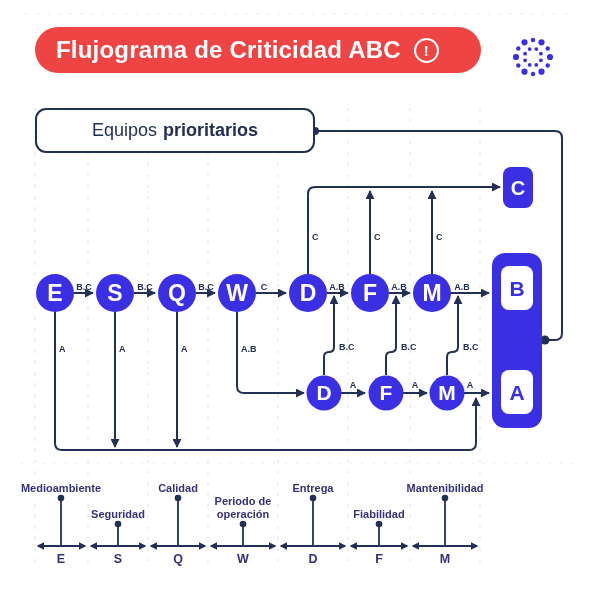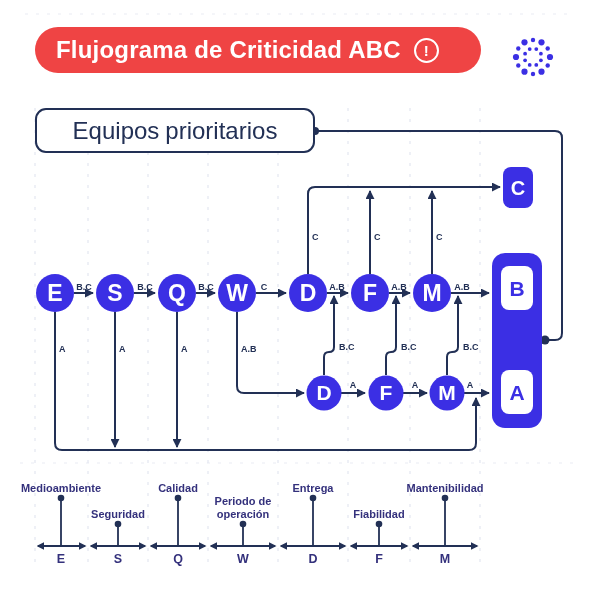--- a/index.html
+++ b/index.html
@@ -8,22 +8,22 @@
   svg{display:block;}
   .diagram{position:absolute;left:0;top:0;z-index:1;font-family:"Liberation Sans","DejaVu Sans",sans-serif;}
   .header-pill{position:absolute;left:35px;top:27px;width:446px;height:46px;z-index:3;
        background:#ef4444;border-radius:23px;display:flex;align-items:center;padding:0 0 0 21px;box-sizing:border-box;}
   .title{color:#fff;font-size:24px;font-weight:600;letter-spacing:.2px;white-space:nowrap;}
   .alert{margin-left:13px;width:25px;height:25px;border:2.5px solid #fff;border-radius:50%;
        display:flex;align-items:center;justify-content:center;color:#fff;font-size:15px;font-weight:700;box-sizing:border-box;}
   .logo{position:absolute;left:505px;top:29px;z-index:3;}
   .equipos{position:absolute;left:35px;top:108px;width:280px;height:45px;z-index:2;background:#fff;
        border:2px solid #223055;border-radius:11px;display:flex;align-items:center;justify-content:center;
-       color:#223055;font-size:24px;box-sizing:border-box;white-space:nowrap;}
-  .equipos b{font-weight:400;margin-left:6px;}
+       color:#223055;font-size:18px;box-sizing:border-box;white-space:nowrap;}
+  .equipos b{font-weight:700;margin-left:6px;}
   .grid{stroke:#e3e7f0;stroke-width:1.2;stroke-dasharray:3 8;}
   .grid2{stroke:#eaecf3;stroke-width:1.2;stroke-dasharray:3 8;}
   .ln{stroke:#223055;stroke-width:2;fill:none;}
   .ln15{stroke:#223055;stroke-width:1.8;fill:none;}
   .lbl{fill:#223055;font-size:9px;font-weight:700;}
   .node{fill:#3b2fe4;}
   .nlet{fill:#fff;font-weight:700;text-anchor:middle;}
   .blet{fill:#3b2fe4;font-weight:700;text-anchor:middle;font-size:21px;}
   .dot{fill:#223055;}
   .lglbl{fill:#34317c;font-size:11px;font-weight:700;text-anchor:middle;}

